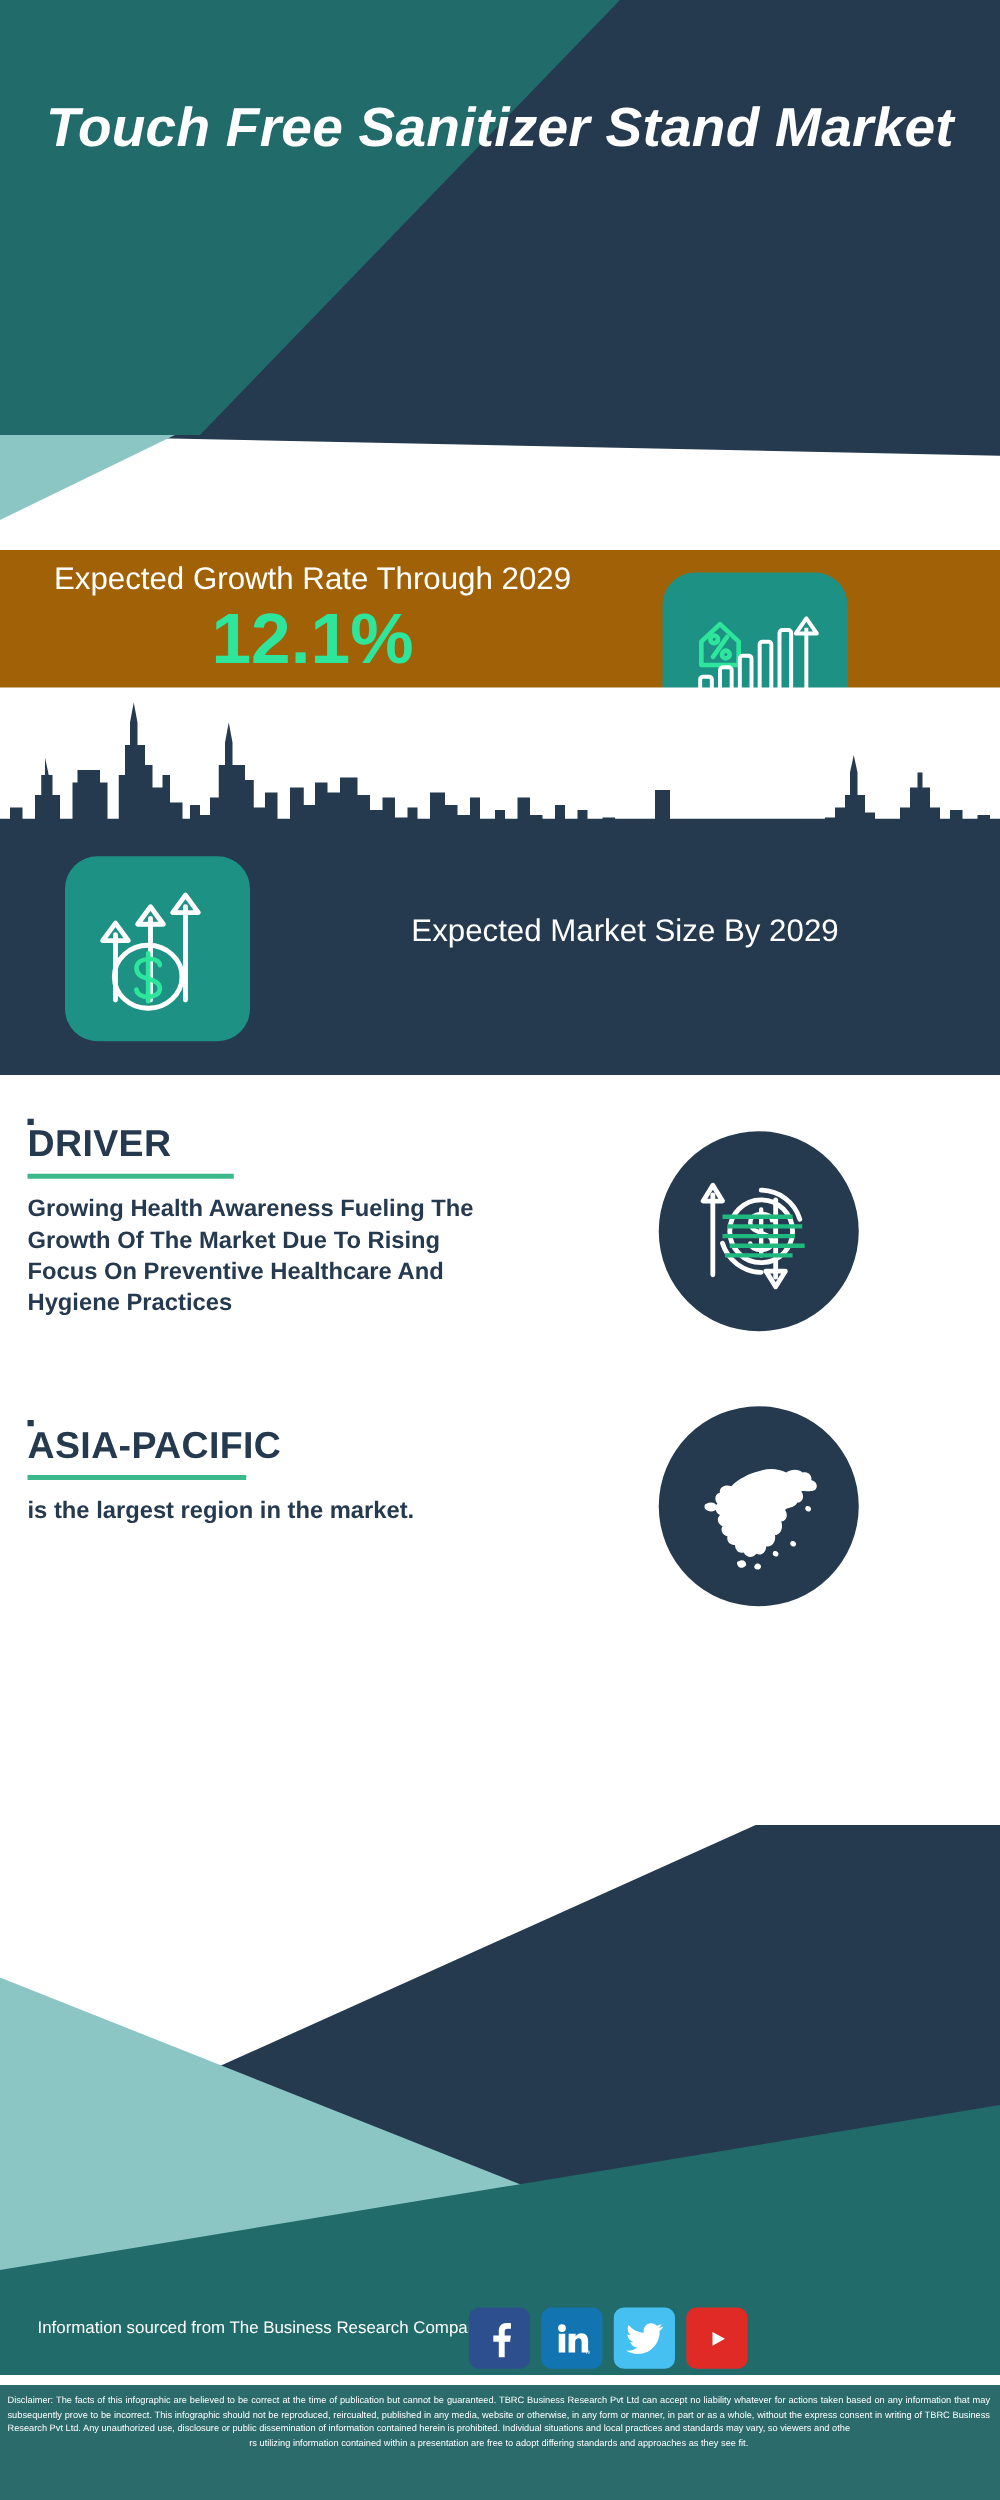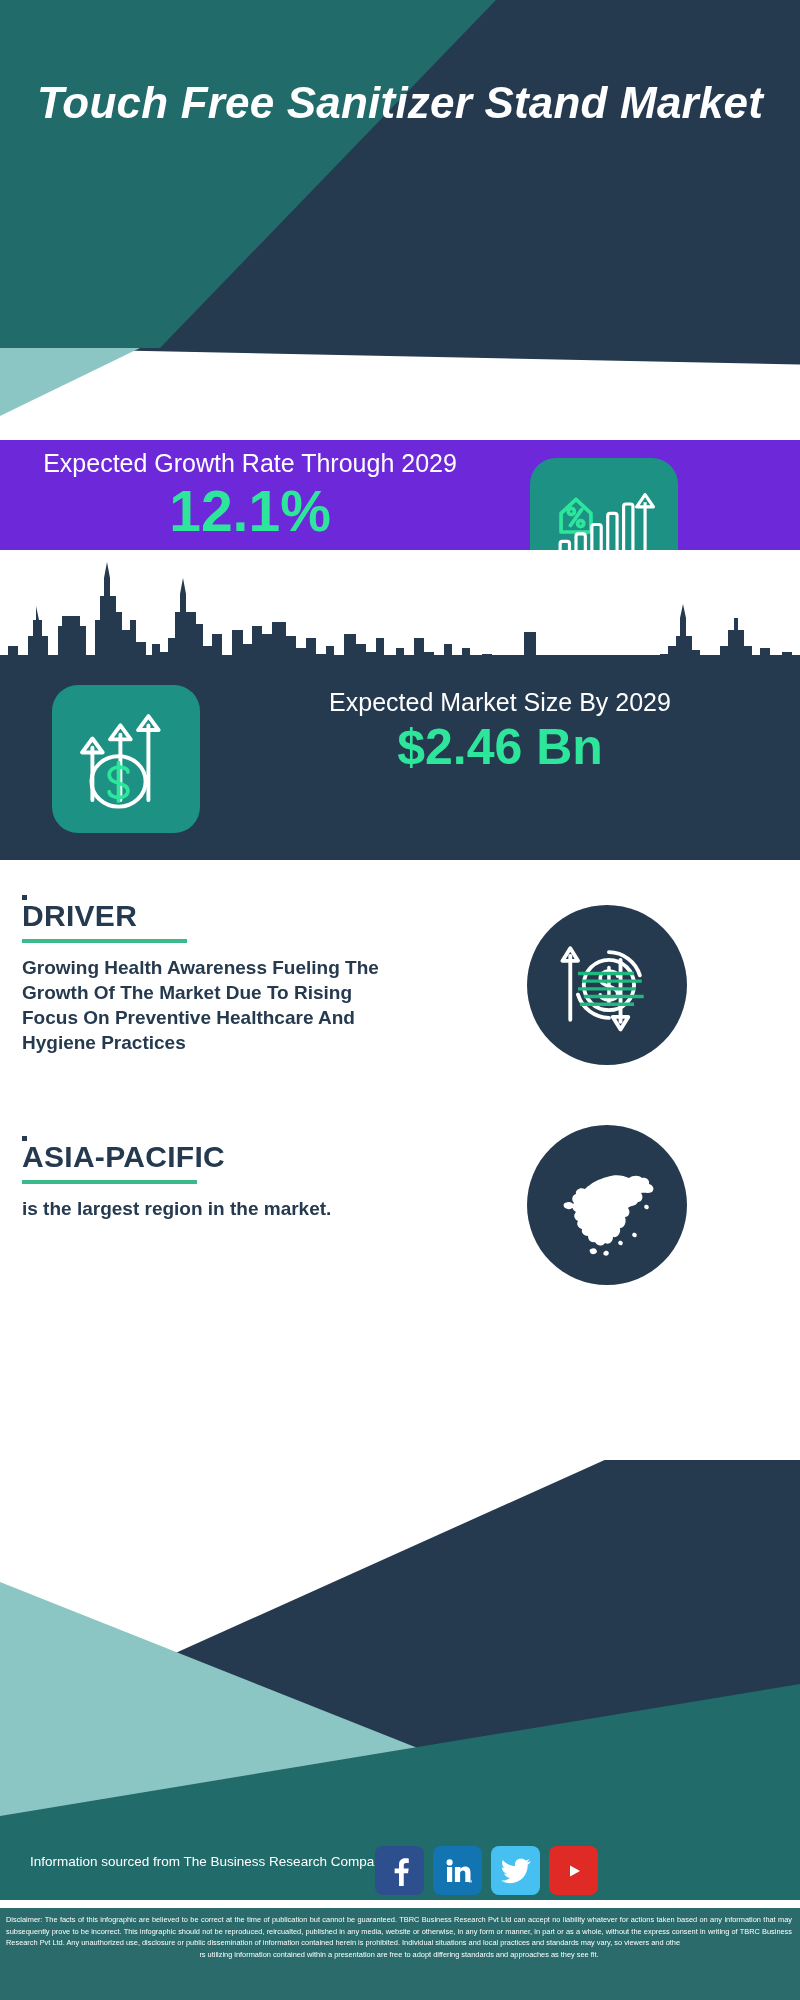--- a/index.html
+++ b/index.html
@@ -42,21 +42,21 @@
   }
   .band-white .teal-wedge {
     position:absolute; left:0; top:0; width:260px; height:92px;
     background:#8cc6c4;
     clip-path:polygon(0 0, 140px 0, 0 68px);
   }
 
   
   .growth {
     position:absolute; left:0; top:440px; width:800px; height:132px;
-    background:#6d28d9;
+    background:#a16207;
   }
   .growth-inner {
     position:absolute; left:0; top:0; width:800px; height:110px;
     display:flex; align-items:center;
   }
   .growth-text {
     width:470px; padding-left:30px; text-align:center; color:#ffffff;
   }
   .growth-label { font-size:25px; line-height:1.22; font-weight:normal; }
   .growth-value {
@@ -81,21 +81,21 @@
   
   .market {
     position:absolute; left:0; top:655px; width:800px; height:205px;
     background:#25394f;
   }
   .market-icon-wrap { position:absolute; left:52px; top:30px; }
   .market-text {
     position:absolute; left:240px; top:32px; width:520px;
     text-align:center; color:#ffffff;
   }
-  .market-label { font-size:25px; line-height:1.22; }
+  .market-label { font-size:25px; line-height:1.22;margin-top:43px; }
   .market-value {
     font-size:50px; font-weight:bold; color:#2ee69b; line-height:1.1; margin-top:2px;
   }
 
   
   .content {
     position:absolute; left:0; top:860px; width:800px; height:600px;
     background:#ffffff;
   }
   .block { position:absolute; display:flex;flex-direction:column; }
@@ -253,21 +253,20 @@
           </g>
           <g fill="none" stroke="#2ee69b" stroke-width="4" stroke-linecap="round">
             <line x1="52" y1="64" x2="52" y2="105"></line>
             <path d="M62 74 C62 67 42 66 42 77 C42 88 62 84 62 94 C62 104 42 103 42 95"></path>
           </g>
         </svg>
       </div>
     </div>
     <div class="market-text">
       <div class="market-label">Expected Market Size By 2029</div>
-      <div class="market-value">$2.46 Bn</div>
     </div>
   </div>
 
   <div class="footer-geo">
     <div class="fg-dark"></div>
     <div class="fg-lightteal"></div>
     <div class="fg-darkteal"></div>
   </div>
 
   <div class="content">

